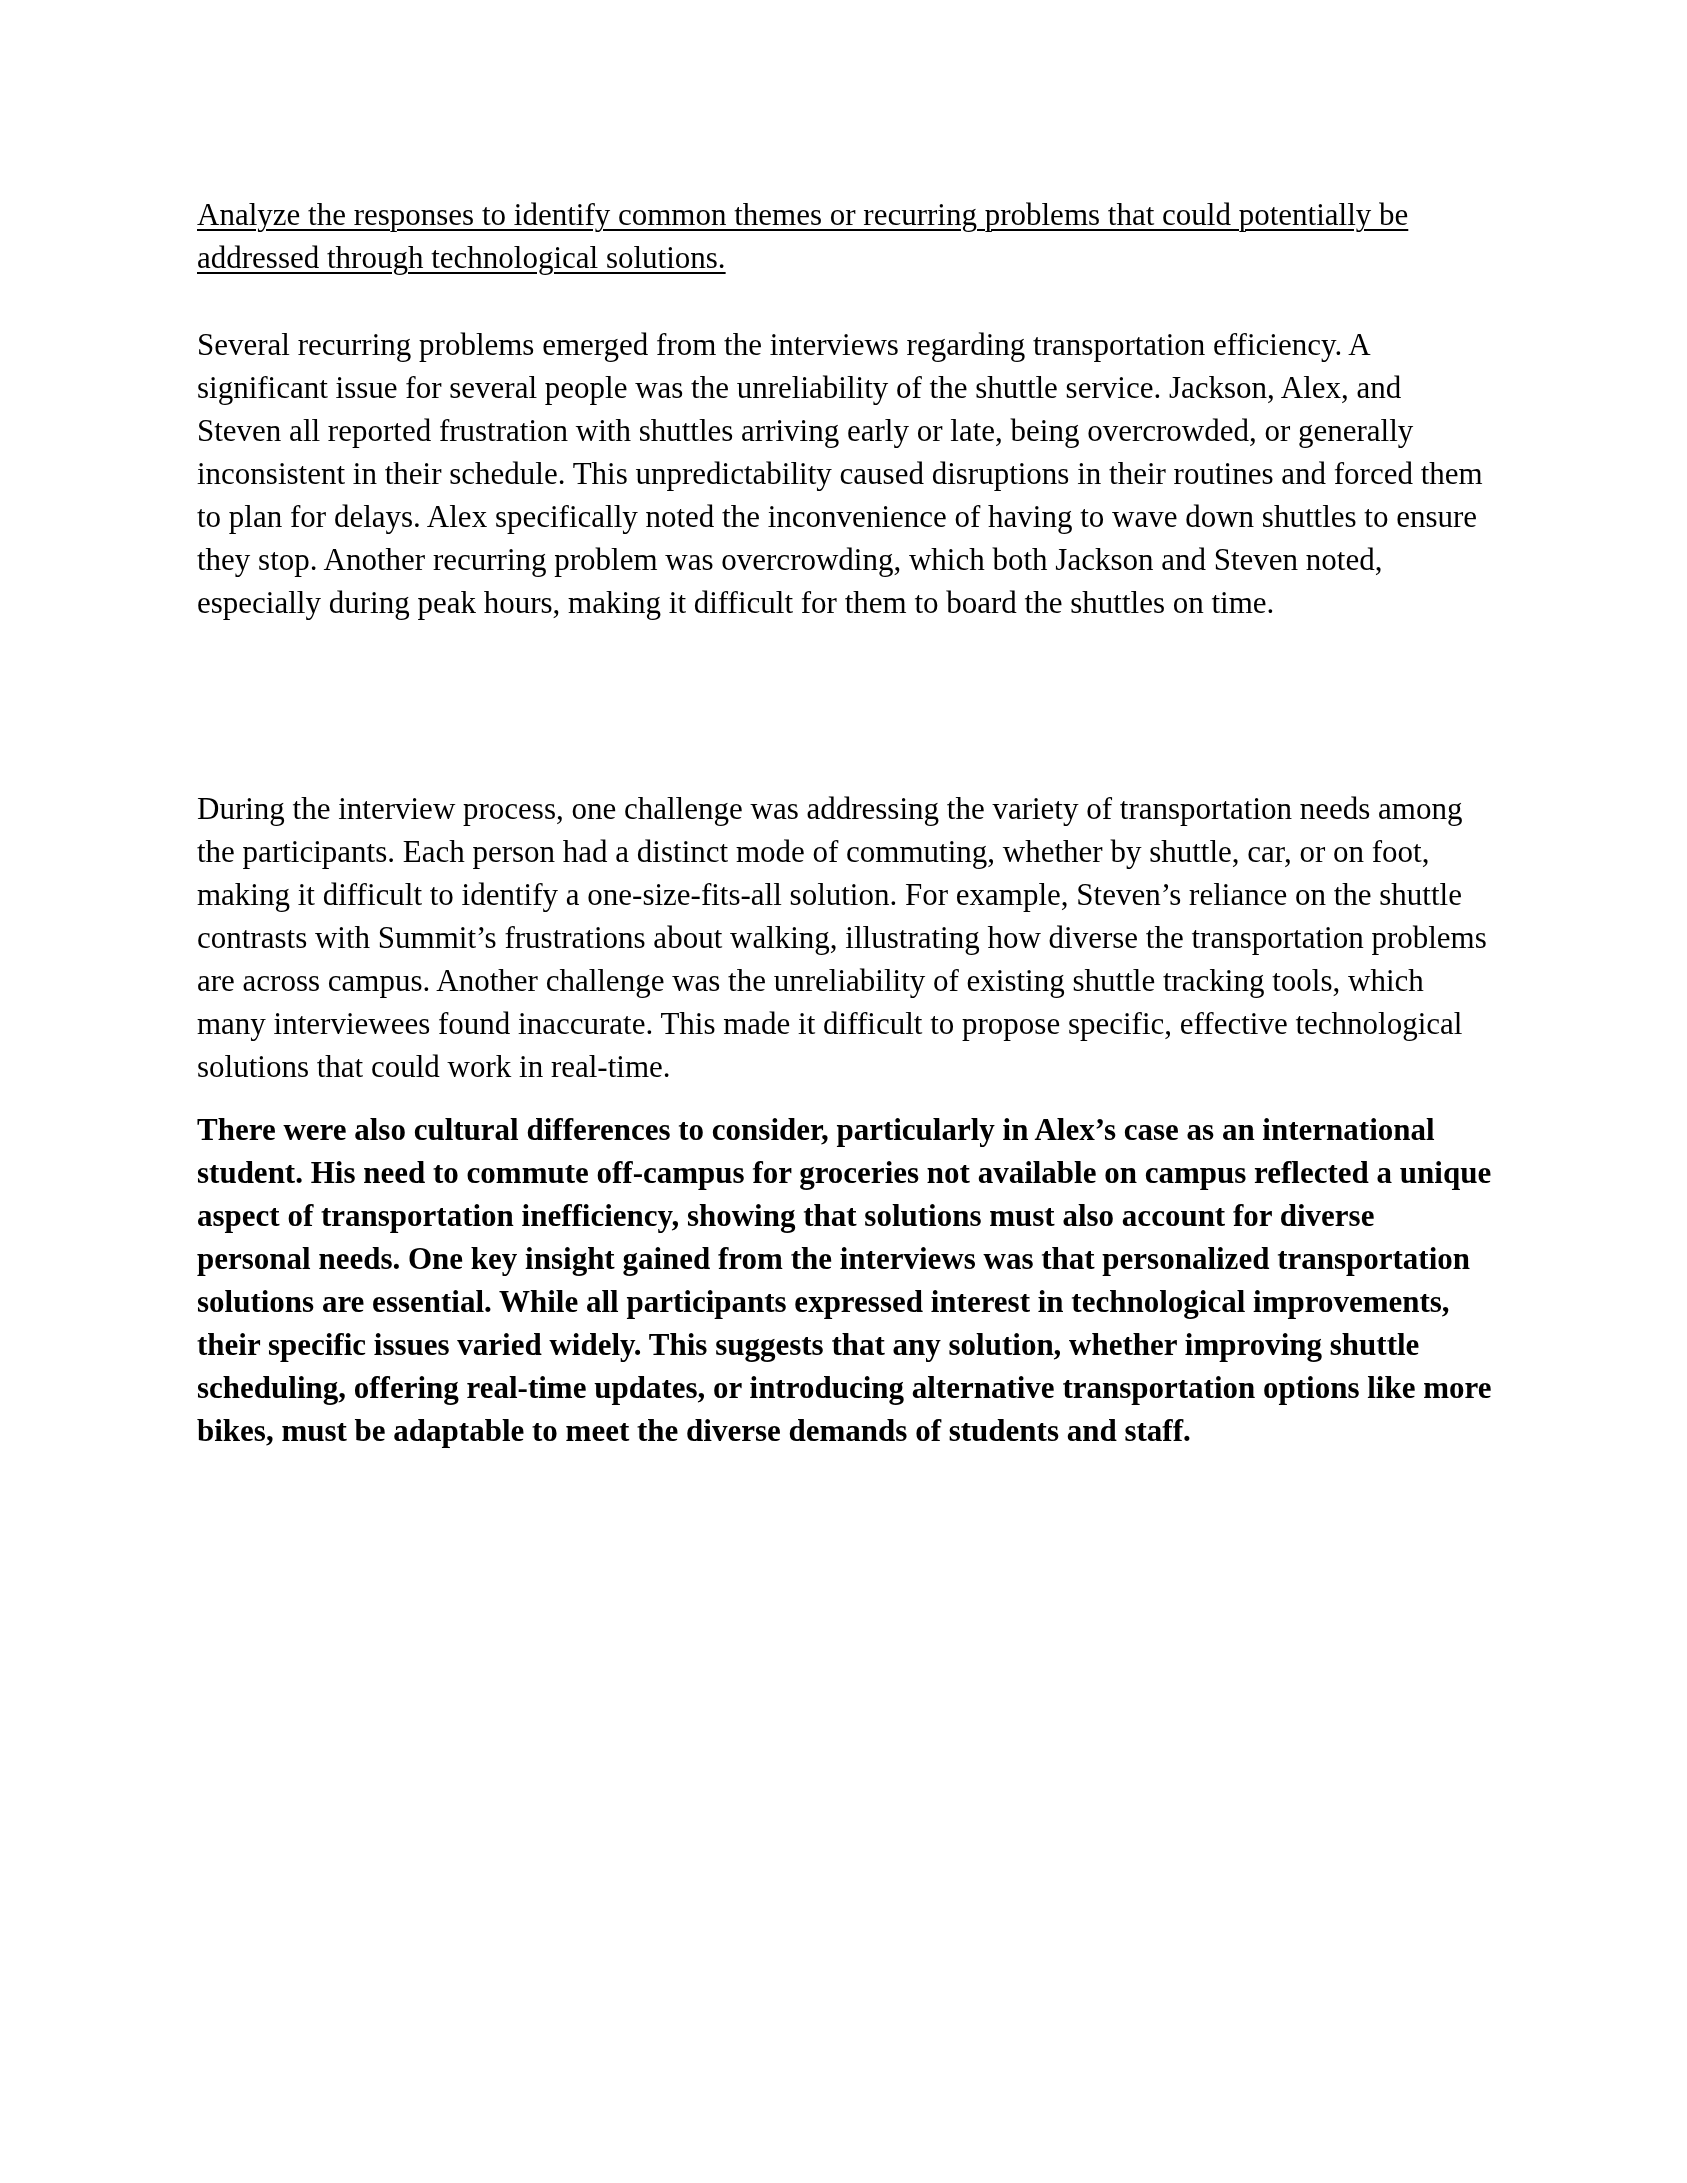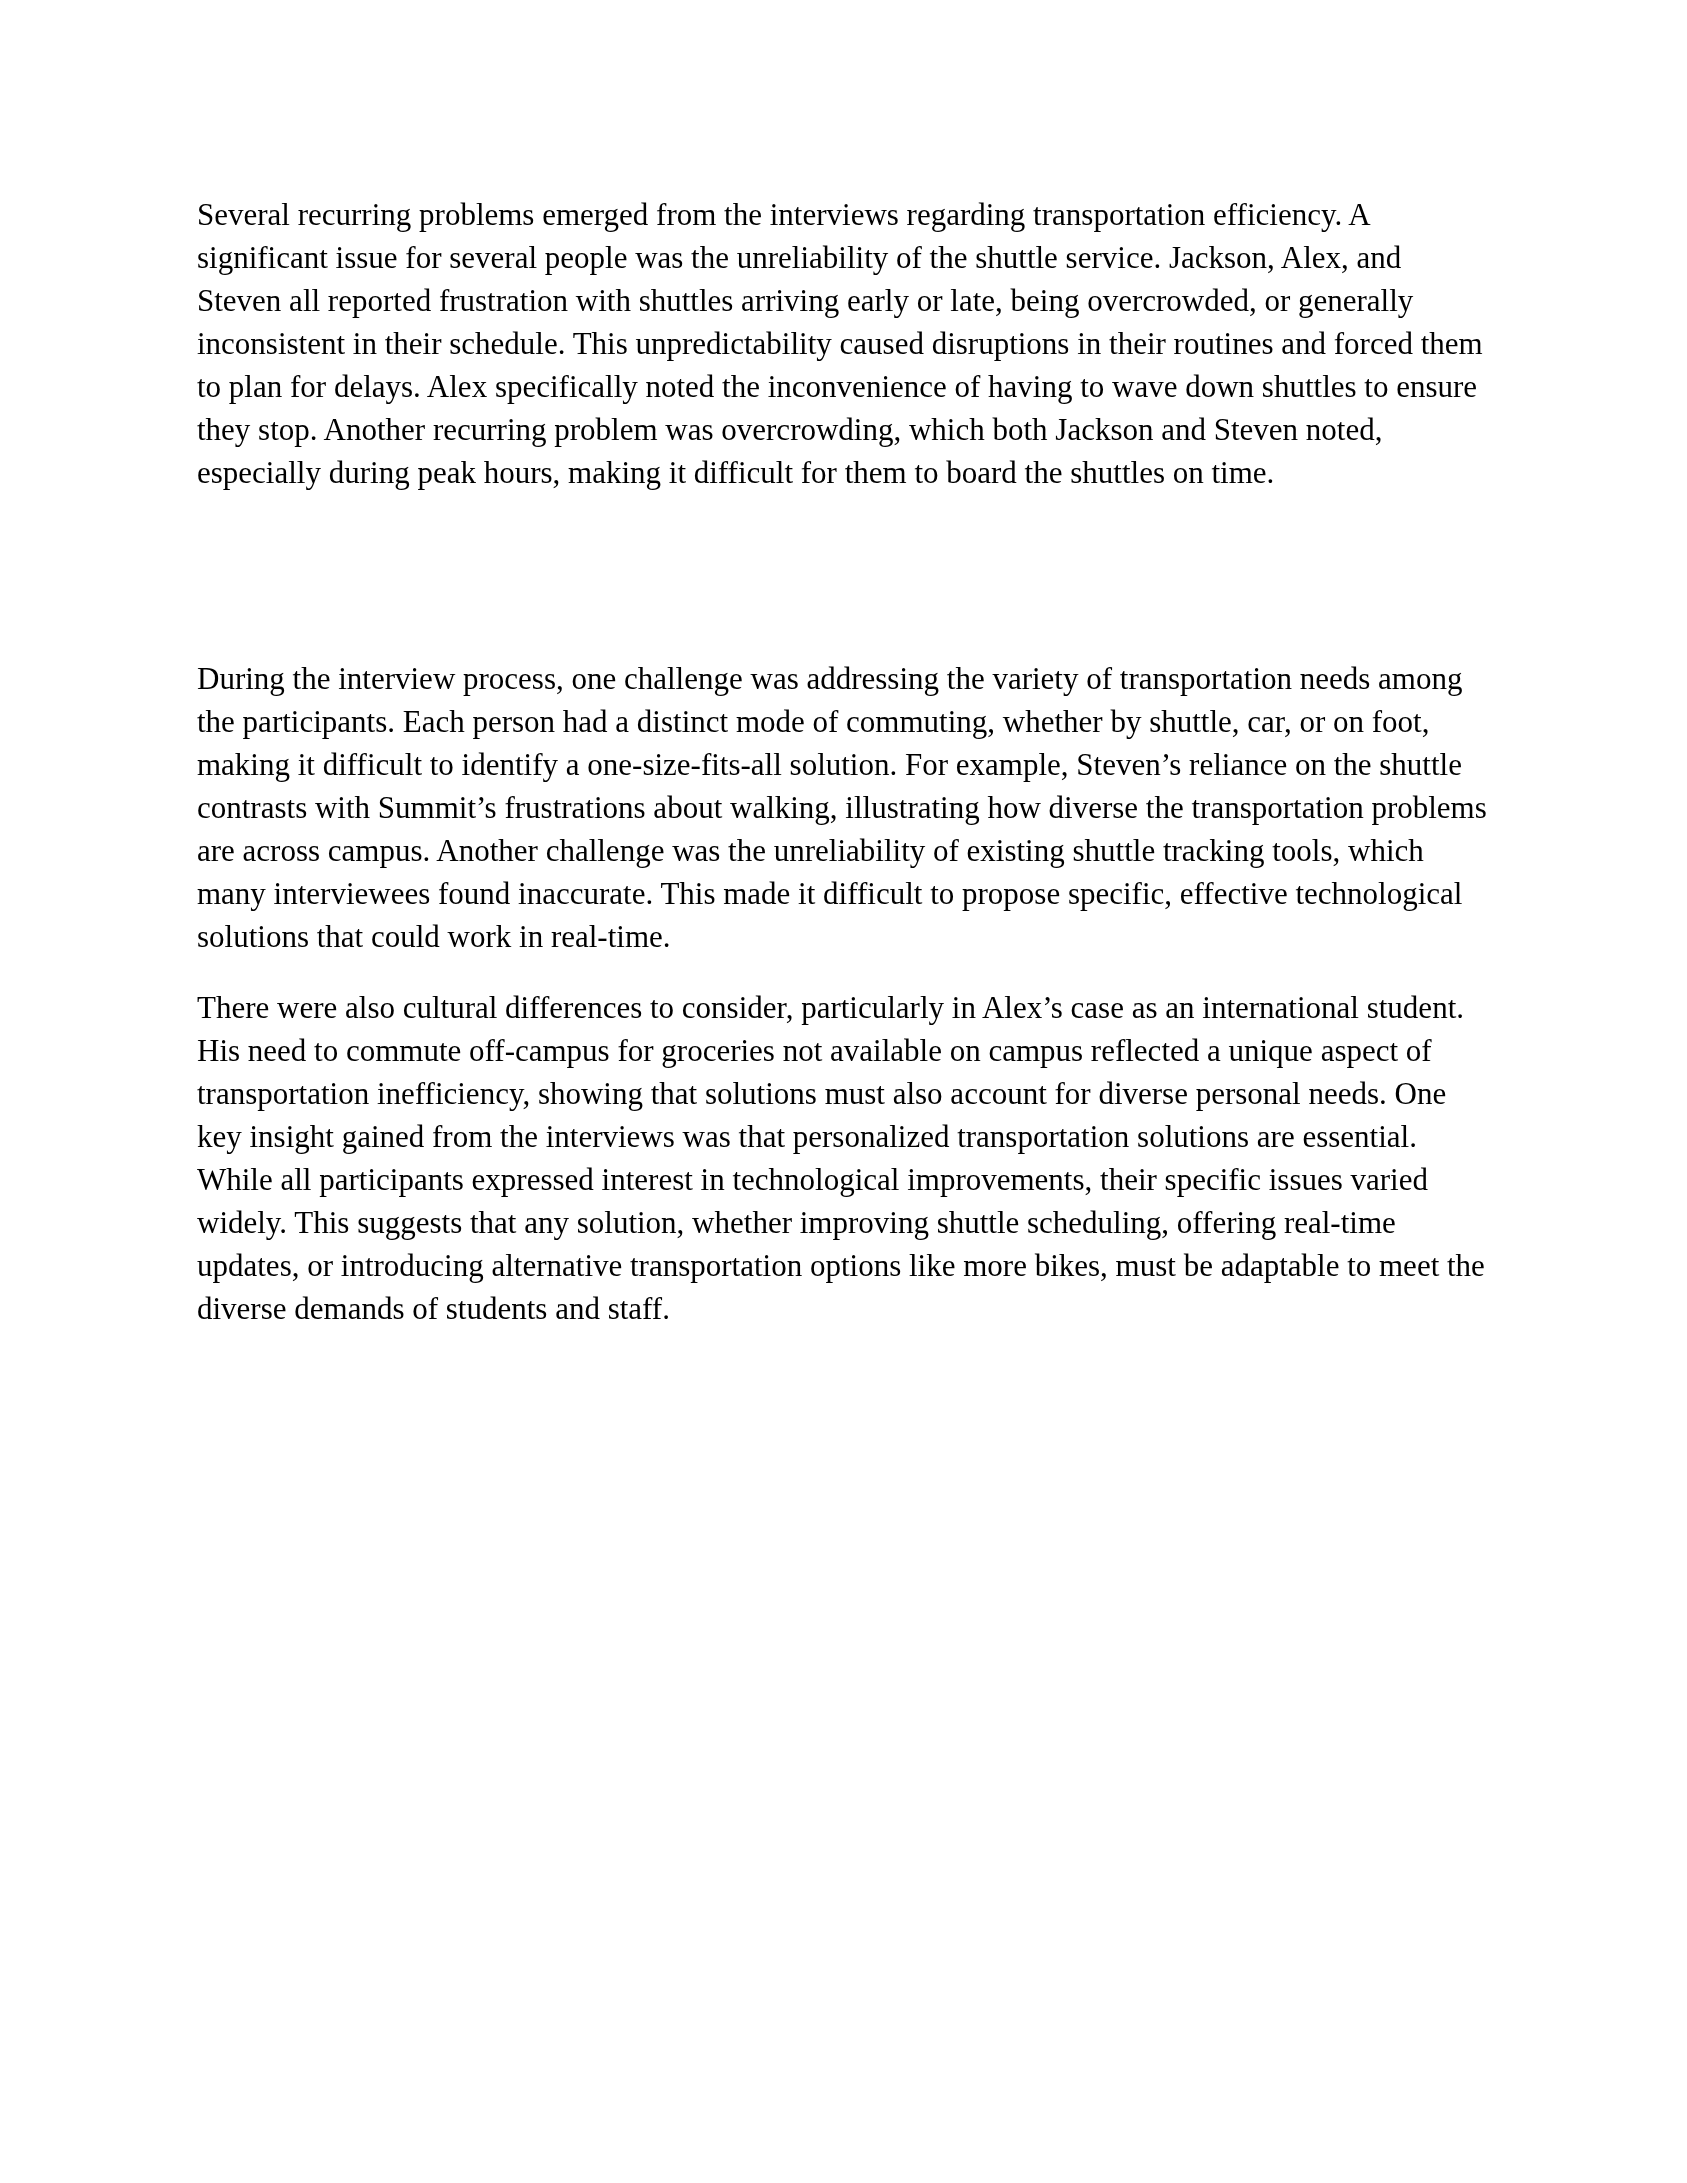--- a/index.html
+++ b/index.html
@@ -29,28 +29,29 @@
       text-decoration-thickness: 2.1px;
       margin: 0;
       font-weight: normal;
     }
     .para {
       font-size: 31px;
       line-height: 43px;
       margin: 0;
     }
     .heading + .para { margin-top: 44px; }
-    .para + .para { margin-top: 28px; }
+    .para + .para { margin-top: 20px; font-weight: bold; }
     .section-2 { margin-top: 163px; }
   </style>
 </head>
 <body>
 
 <div class="page">
   <section class="section section-1">
+    <h2 class="heading">Analyze the responses to identify common themes or recurring problems that could potentially be addressed through technological solutions.</h2>
     <p class="para">Several recurring problems emerged from the interviews regarding transportation efficiency. A significant issue for several people was the unreliability of the shuttle service. Jackson, Alex, and Steven all reported frustration with shuttles arriving early or late, being overcrowded, or generally inconsistent in their schedule. This unpredictability caused disruptions in their routines and forced them to plan for delays. Alex specifically noted the inconvenience of having to wave down shuttles to ensure they stop. Another recurring problem was overcrowding, which both Jackson and Steven noted, especially during peak hours, making it difficult for them to board the shuttles on time.</p>
   </section>
 
   <section class="section section-2">
     <p class="para">During the interview process, one challenge was addressing the variety of transportation needs among the participants. Each person had a distinct mode of commuting, whether by shuttle, car, or on foot, making it difficult to identify a one-size-fits-all solution. For example, Steven’s reliance on the shuttle contrasts with Summit’s frustrations about walking, illustrating how diverse the transportation problems are across campus. Another challenge was the unreliability of existing shuttle tracking tools, which many interviewees found inaccurate. This made it difficult to propose specific, effective technological solutions that could work in real-time.</p>
     <p class="para">There were also cultural differences to consider, particularly in Alex’s case as an international student. His need to commute off-campus for groceries not available on campus reflected a unique aspect of transportation inefficiency, showing that solutions must also account for diverse personal needs. One key insight gained from the interviews was that personalized transportation solutions are essential. While all participants expressed interest in technological improvements, their specific issues varied widely. This suggests that any solution, whether improving shuttle scheduling, offering real-time updates, or introducing alternative transportation options like more bikes, must be adaptable to meet the diverse demands of students and staff.</p>
   </section>
 </div>
 
 

